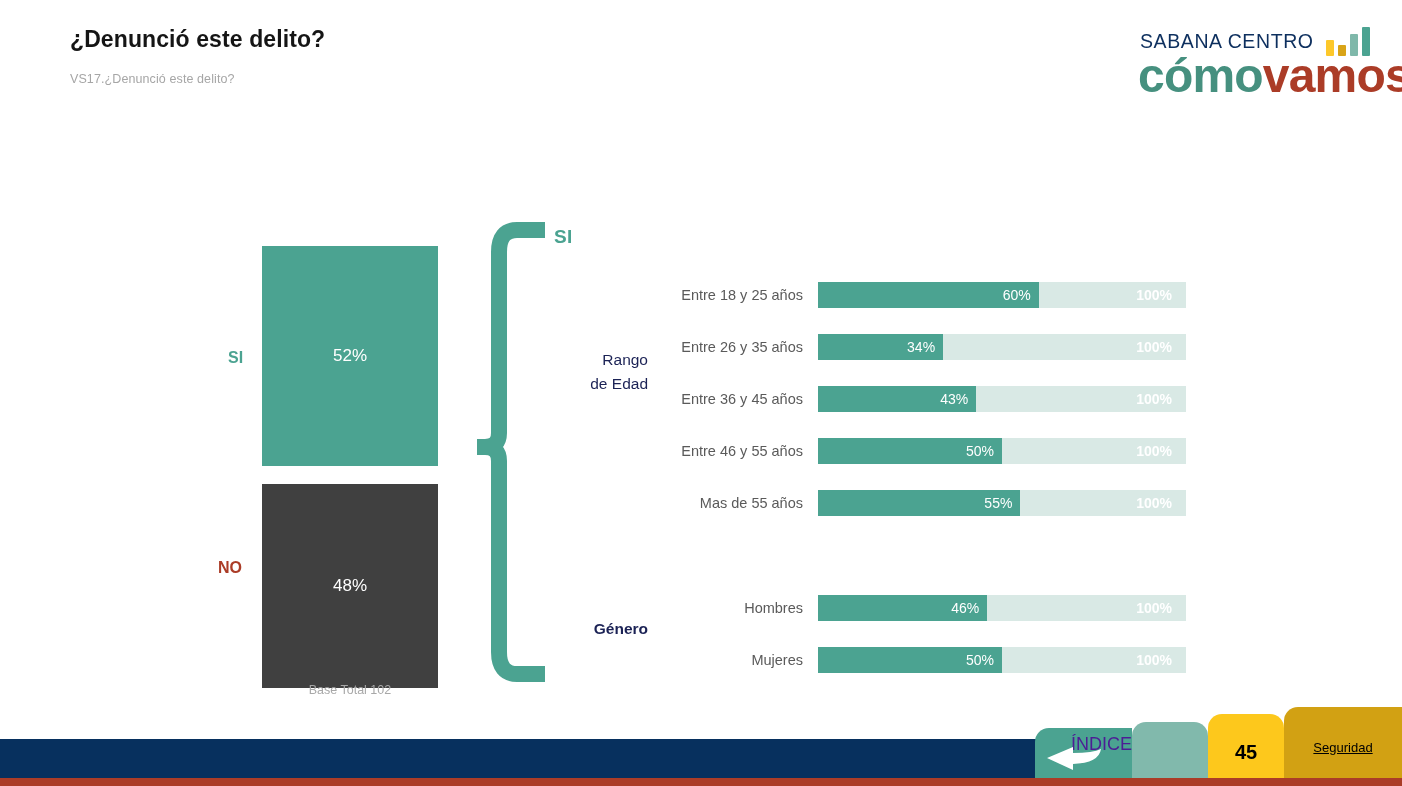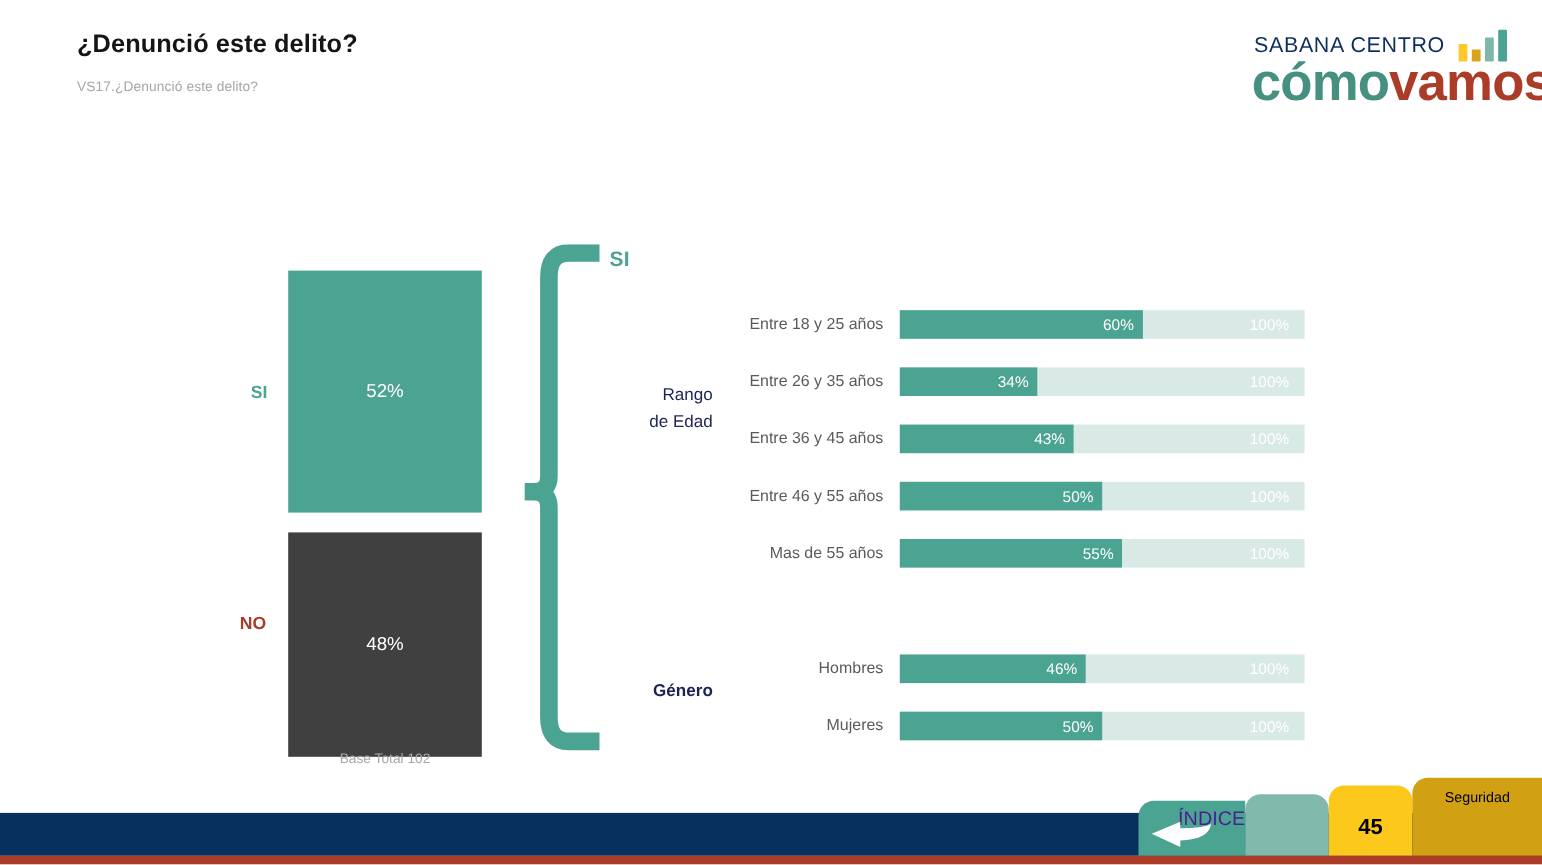--- a/index.html
+++ b/index.html
@@ -211,20 +211,21 @@
     white-space: nowrap;
   }
   .bar-total {
     position: absolute;
     right: 14px;
     top: 0;
     height: 26px;
     line-height: 26px;
     font-size: 14px;
     color: #ffffff;
+    font-weight: bold;
   }
 
   
   #footer-bar {
     position: absolute;
     left: 0;
     top: 739px;
     width: 1402px;
     height: 39px;
     background: #07305e;
@@ -288,22 +289,23 @@
     color: #000000;
     padding-top: 12px;
   }
   #tab-section {
     left: 1284px;
     width: 118px;
     height: 71px;
     background: #d2a113;
     border-top-left-radius: 14px;
     display: flex;
-    align-items: flex-start;
+    align-items: center;
     justify-content: center;
+    text-decoration: underline;
   }
   #tab-section-label {
     font-size: 13px;
     color: #000000;
     padding-top: 10px;
   }
 </style>
 </head>
 <body>
 

